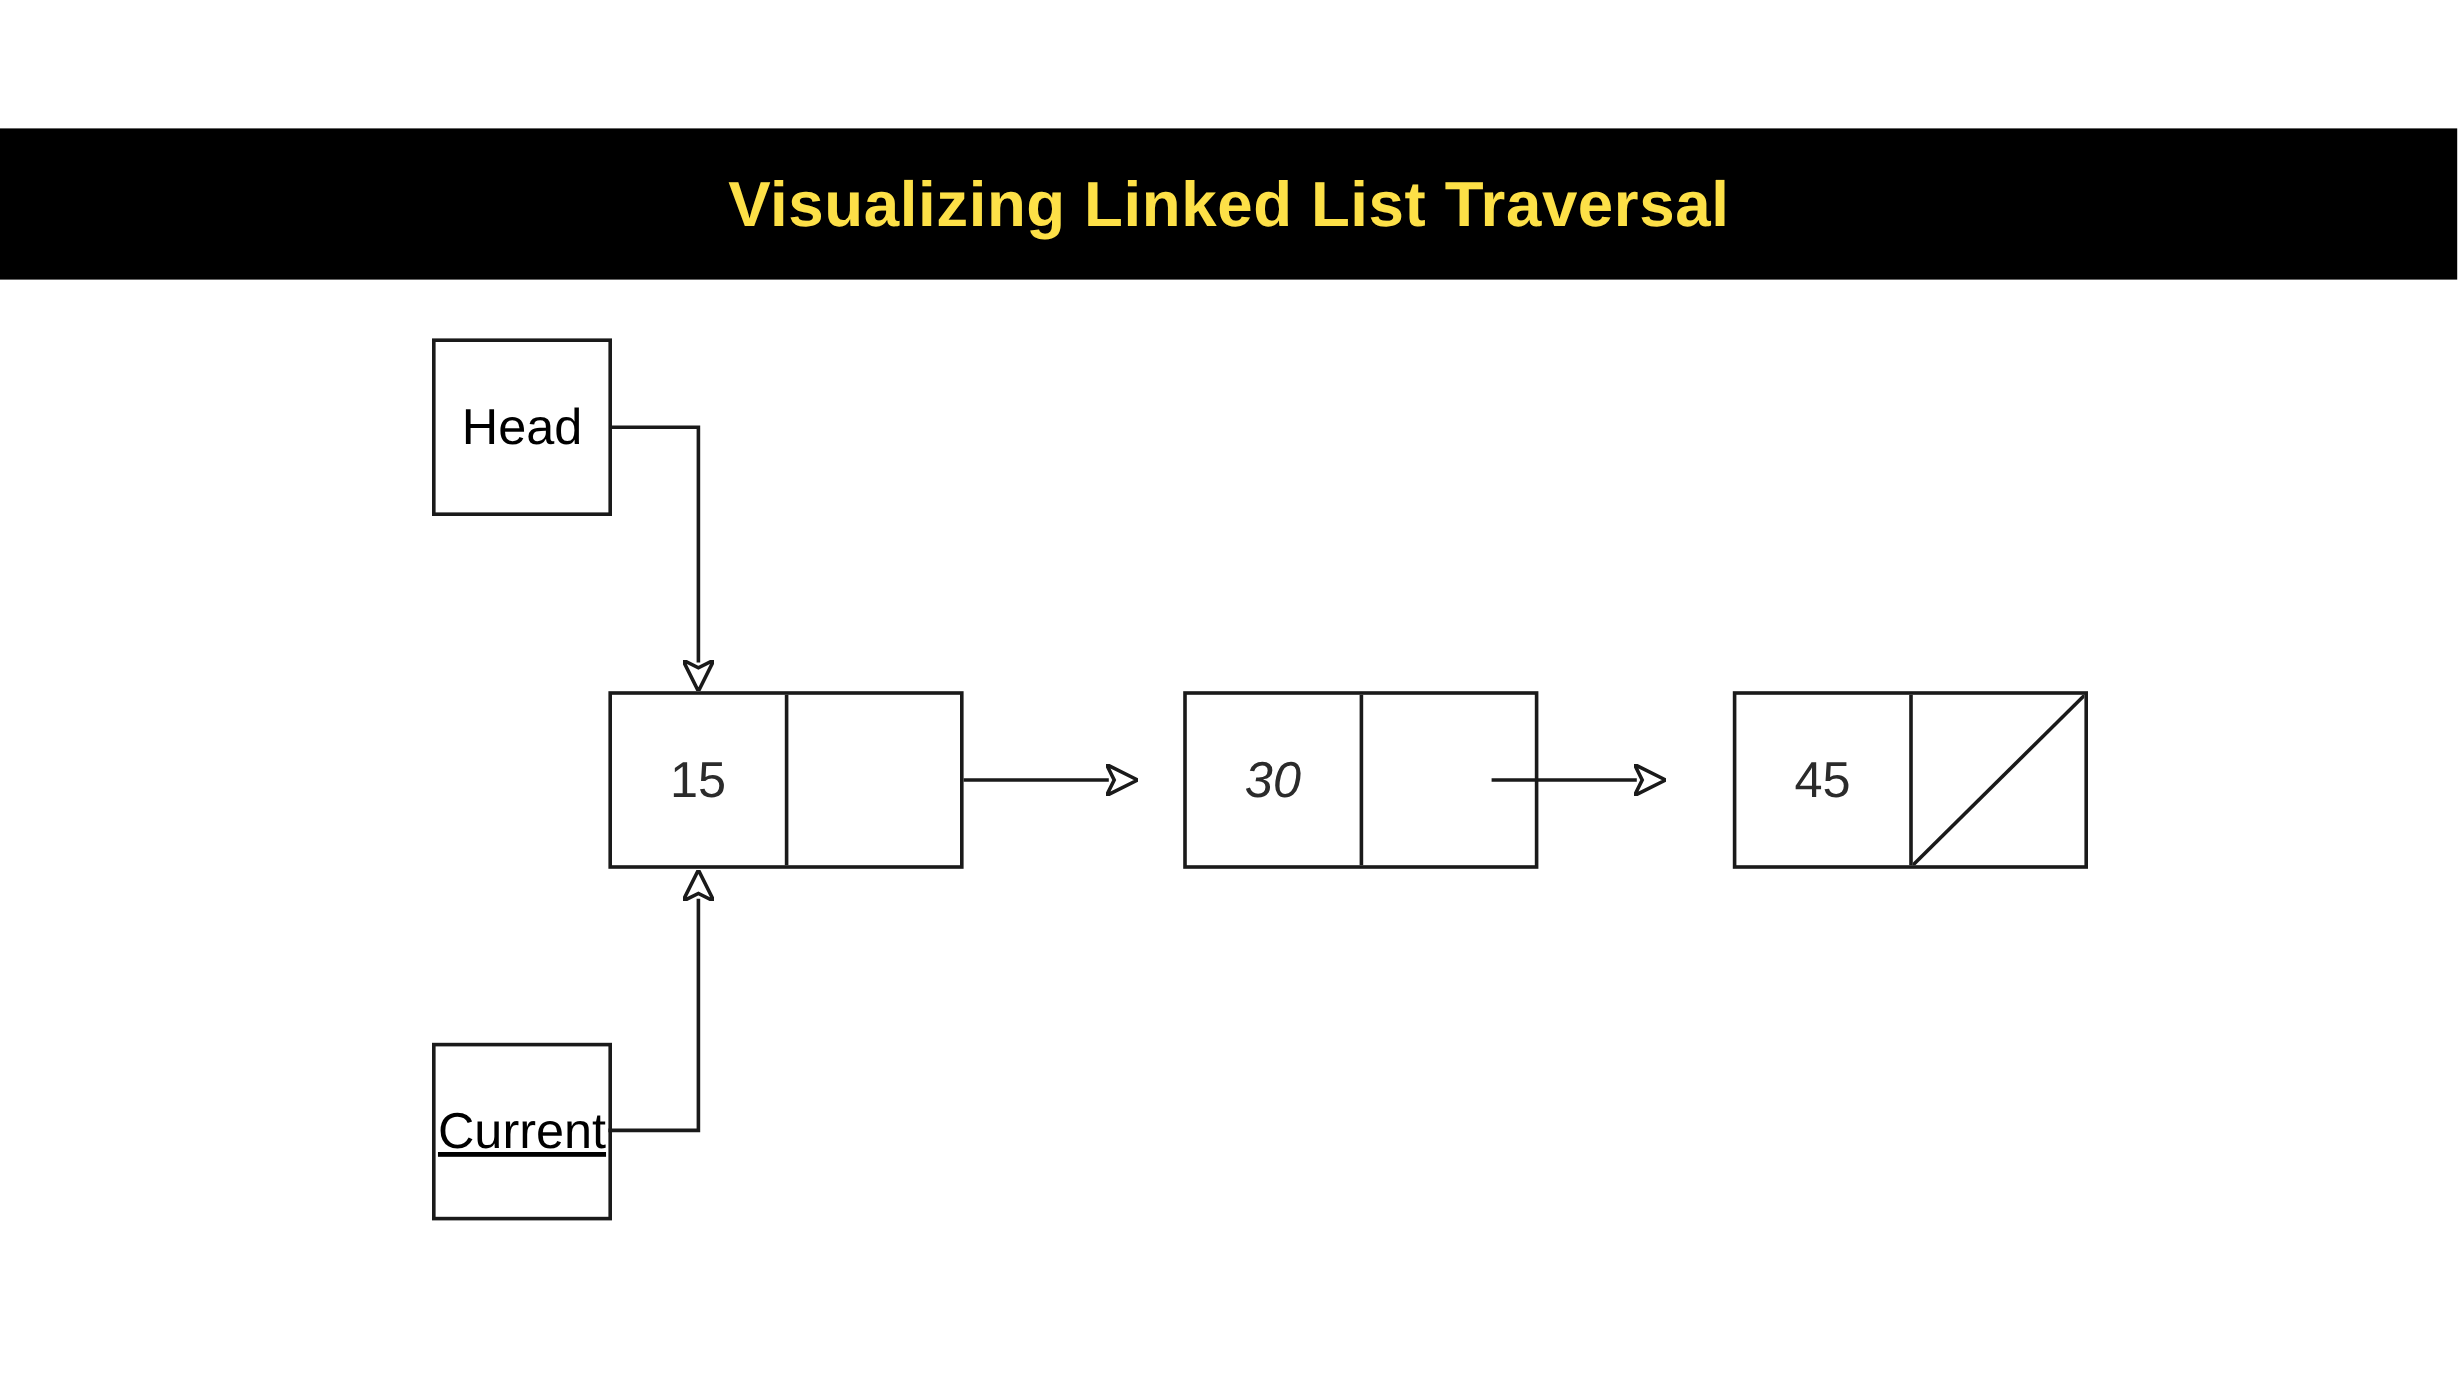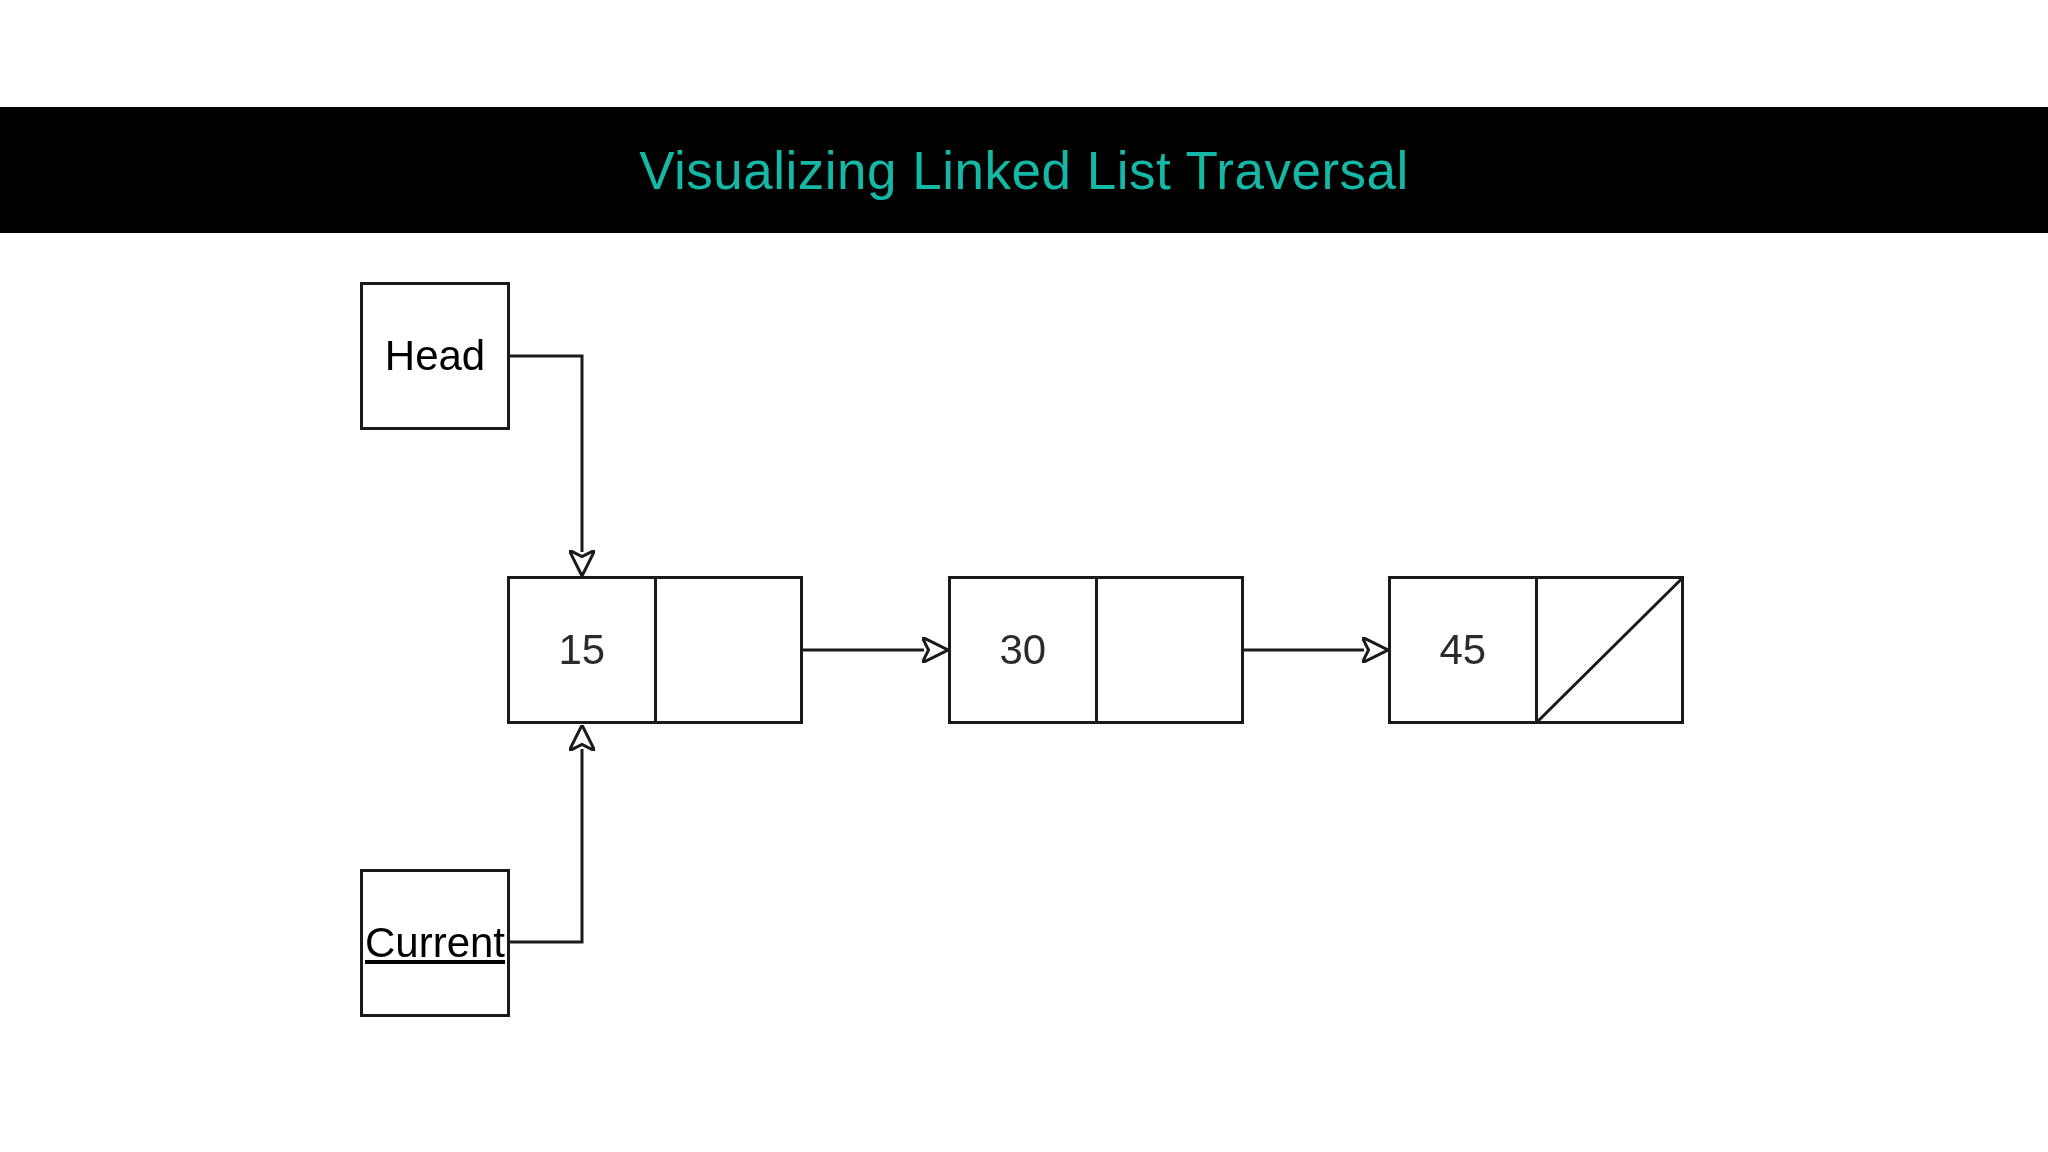--- a/index.html
+++ b/index.html
@@ -22,23 +22,23 @@
     top: 107px;
     width: 100%;
     height: 126px;
     background: #000000;
     display: flex;
     align-items: center;
     justify-content: center;
   }
   .banner h1 {
     margin: 0;
-    color: #14b8a6;
+    color: #fde047;
     font-size: 53px;
-    font-weight: 400;
+    font-weight: 700;
     letter-spacing: 0.5px;
     white-space: nowrap;
   }
   
   .pointer-box {
     position: absolute;
     width: 150px;
     height: 148px;
     background: #ffffff;
     border: 3px solid #1a1a1a;
@@ -72,22 +72,22 @@
     align-items: center;
     justify-content: center;
     position: relative;
   }
   .node .cell.data { border-right: 3px solid #1a1a1a; }
   .node .cell.data span {
     font-size: 42px;
     color: #2b2b2b;
   }
   .node.n1 { left: 507px; }
-  .node.n2 { left: 948px; }
-  .node.n3 { left: 1388px; }
+  .node.n2 { left: 986px; font-style: italic; }
+  .node.n3 { left: 1444px; }
   .null-slash {
     position: absolute;
     inset: 0;
     width: 100%;
     height: 100%;
     display: block;
   }
   
   .wires {
     position: absolute;

